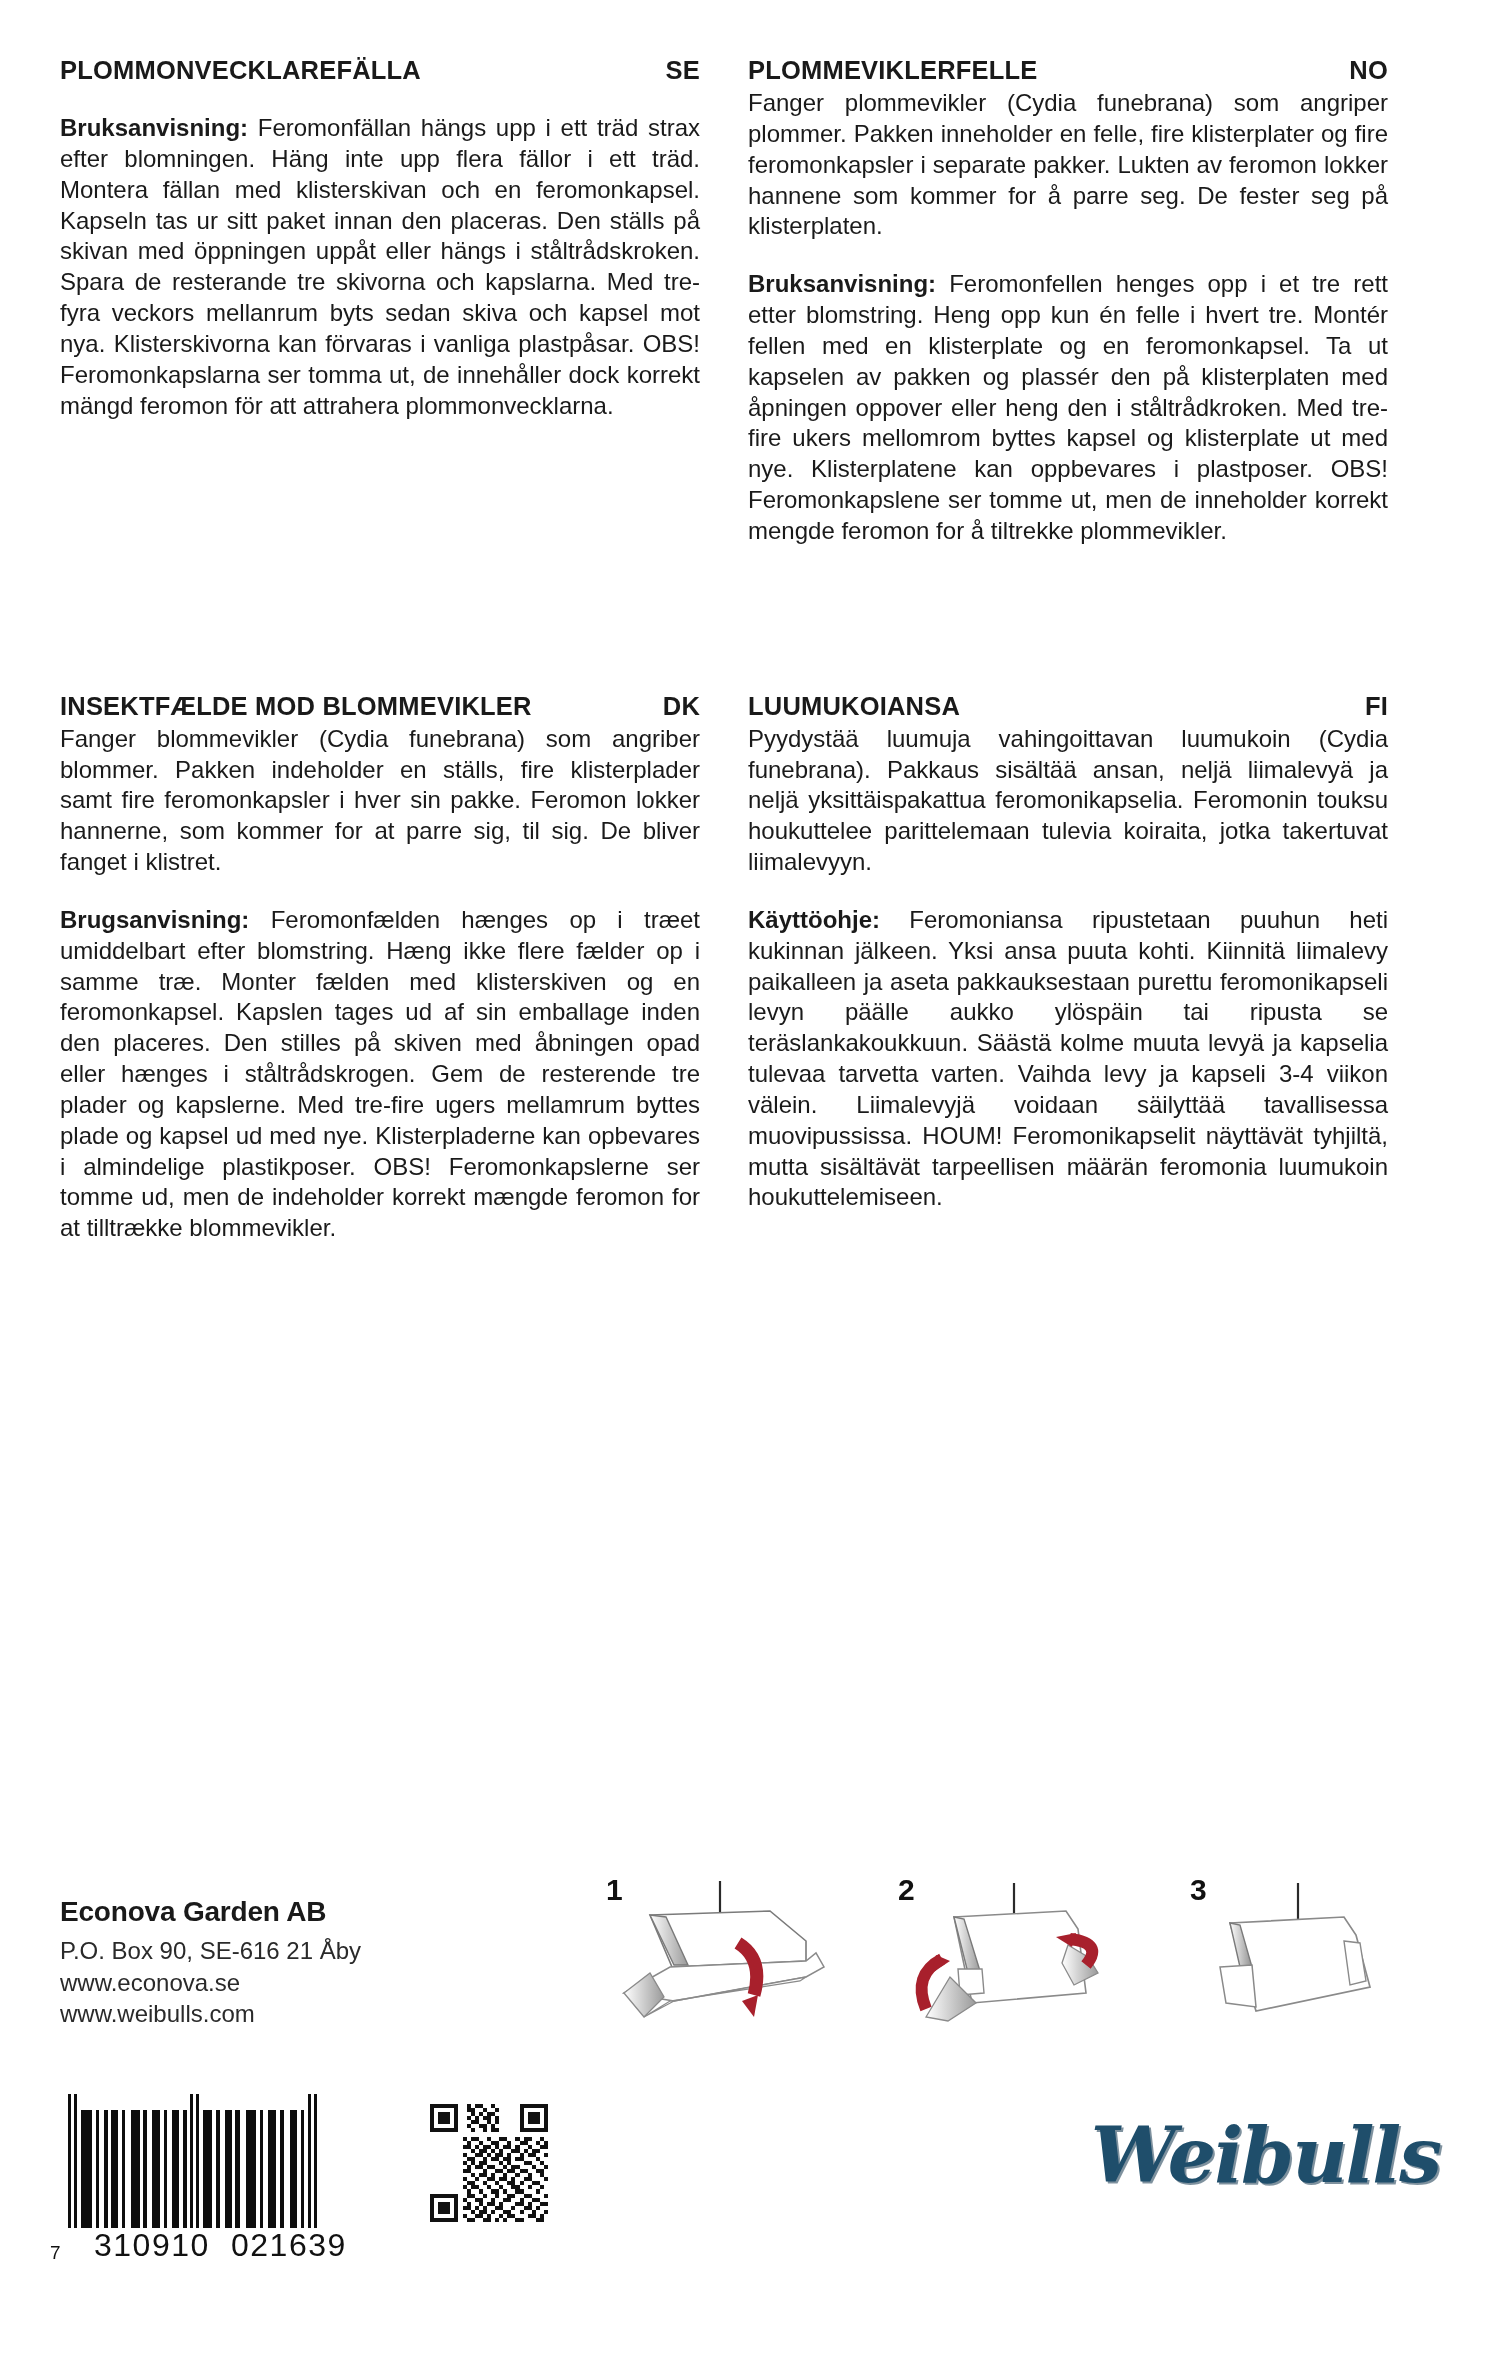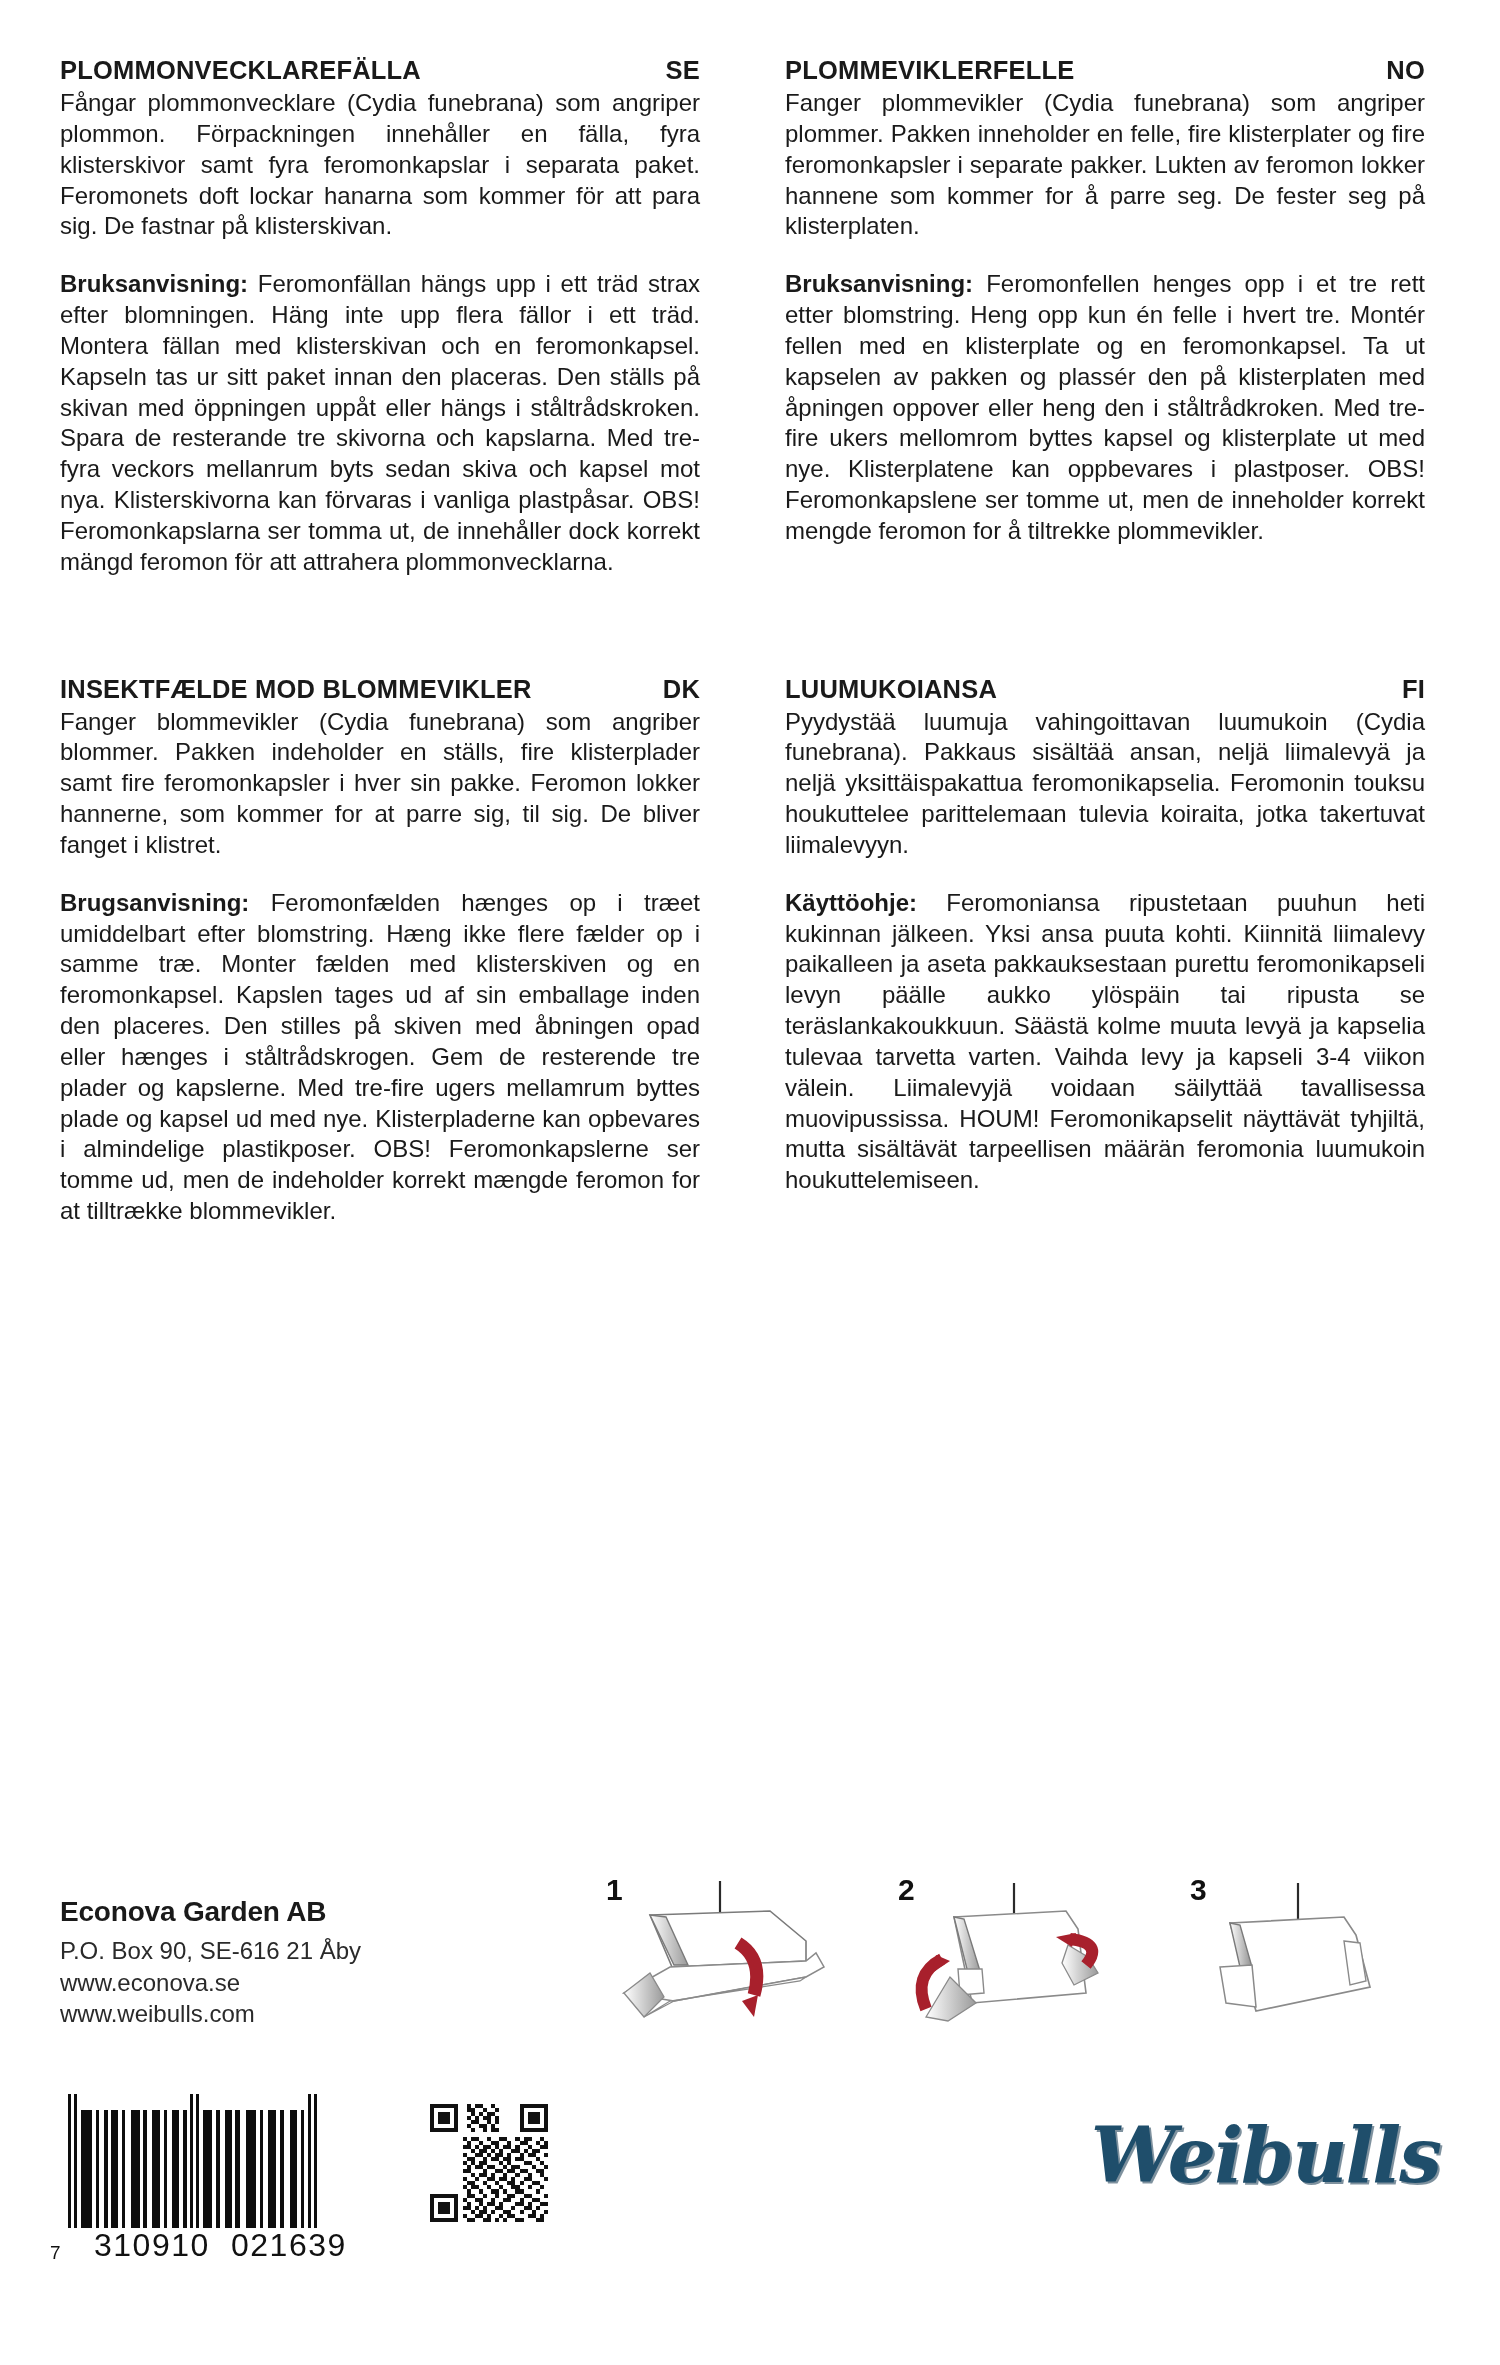--- a/index.html
+++ b/index.html
@@ -21,20 +21,21 @@
     height: 2365px;
     padding: 55px 60px 0 60px;
   }
 
   
   .lang-grid {
     display: grid;
     grid-template-columns: 640px 1fr;
     column-gap: 85px;
     row-gap: 0;
+    gap: 48px;
   }
 
   .lang-block { width: 640px; }
   .lang-block.row2 { margin-top: 96px; }
 
   .lang-head {
     display: flex;
     justify-content: space-between;
     align-items: baseline;
     font-weight: bold;
@@ -154,21 +155,20 @@
 
 <div class="page">
 
   <div class="lang-grid">
 
     <div class="lang-block">
       <div class="lang-head">
         <span class="title">PLOMMONVECKLAREFÄLLA</span>
         <span class="cc">SE</span>
       </div>
-      <p class="para">Fångar plommonvecklare (Cydia funebrana) som angriper plommon. Förpackningen innehåller en fälla, fyra klisterskivor samt fyra feromonkapslar i separata paket. Feromonets doft lockar hanarna som kommer för att para sig. De fastnar på klisterskivan.</p>
       <p class="para spaced"><b>Bruksanvisning:</b><span> Feromonfällan hängs upp i ett träd strax efter blomningen. Häng inte upp flera fällor i ett träd. Montera fällan med klisterskivan och en feromonkapsel. Kapseln tas ur sitt paket innan den placeras. Den ställs på skivan med öppningen uppåt eller hängs i ståltrådskroken. Spara de resterande tre skivorna och kapslarna. Med tre-fyra veckors mellanrum byts sedan skiva och kapsel mot nya. Klisterskivorna kan förvaras i vanliga plastpåsar. OBS! Feromonkapslarna ser tomma ut, de innehåller dock korrekt mängd feromon för att attrahera plommonvecklarna.</span></p>
     </div>
 
     <div class="lang-block">
       <div class="lang-head">
         <span class="title">PLOMMEVIKLERFELLE</span>
         <span class="cc">NO</span>
       </div>
       <p class="para">Fanger plommevikler (Cydia funebrana) som angriper plommer. Pakken inneholder en felle, fire klisterplater og fire feromonkapsler i separate pakker. Lukten av feromon lokker hannene som kommer for å parre seg. De fester seg på klisterplaten.</p>
       <p class="para spaced"><b>Bruksanvisning:</b><span> Feromonfellen henges opp i et tre rett etter blomstring. Heng opp kun én felle i hvert tre. Montér fellen med en klisterplate og en feromonkapsel. Ta ut kapselen av pakken og plassér den på klisterplaten med åpningen oppover eller heng den i ståltrådkroken. Med tre-fire ukers mellomrom byttes kapsel og klisterplate ut med nye. Klisterplatene kan oppbevares i plastposer. OBS! Feromonkapslene ser tomme ut, men de inneholder korrekt mengde feromon for å tiltrekke plommevikler.</span></p>

